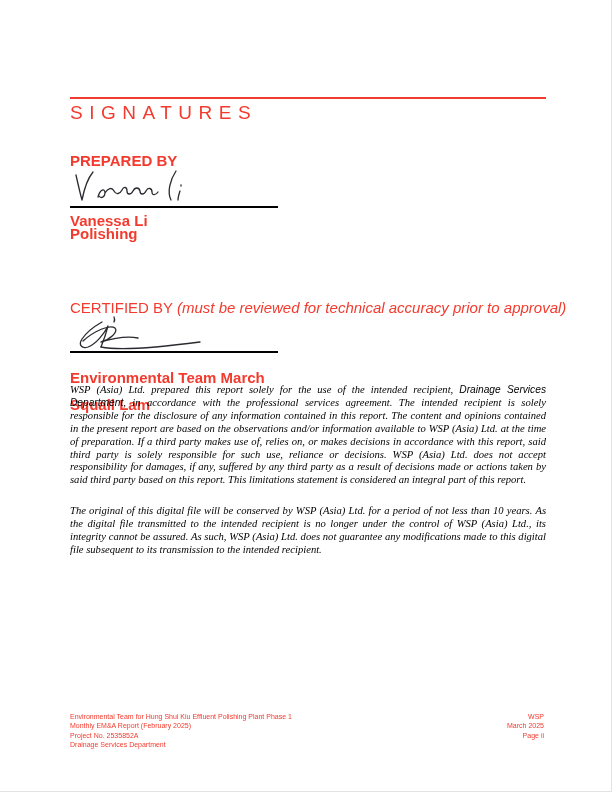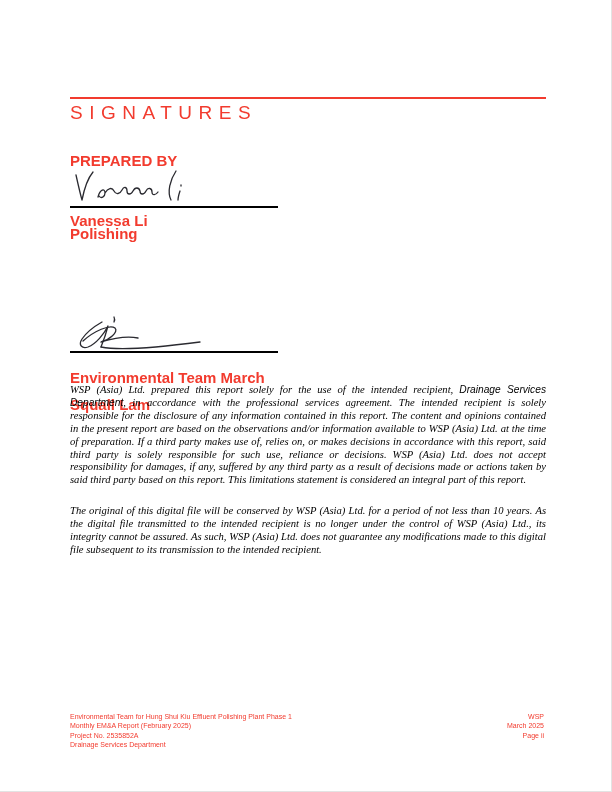--- a/index.html
+++ b/index.html
@@ -73,20 +73,24 @@
     <path class="sig-stroke" d="M28,31 C30,23 35,22 35,27 C35,31 31,33 29,30 M35,27 C38,22 42,21 44,25 C46,29 50,28 52,24 C54,20 57,21 57,25 C57,29 61,29 63,25 C65,21 69,21 70,25 C70,29 74,29 76,25 C78,21 82,22 82,26 C82,30 86,29 88,26"></path>
     <path class="sig-stroke" d="M106,5 C100,14 97,26 101,34"></path>
     <path class="sig-stroke" d="M110,25 C109,28 108,31 108,34"></path>
     <path class="sig-stroke" d="M111,19 L111,20"></path>
   </svg>
 
   <div class="sig-line" style="top:206px;"></div>
   <div class="sig-name" style="top:212px;">Vanessa Li</div>
   <div class="sig-name" style="top:225px;">Polishing</div>
 
+  <div class="sig-label" style="top:299px;">
+    <span>CERTIFIED BY</span>
+    <span class="sig-note">(must be reviewed for technical accuracy prior to approval)</span>
+  </div>
 
   <svg class="sig-image" style="top:314px;" width="170" height="40" viewBox="0 0 170 40">
     <path class="sig-stroke" d="M44,3 C45,5 45,6 44,8"></path>
     <path class="sig-stroke" d="M32,8 C25,12 16,19 12,25 C8,31 12,35 18,33 C26,30 34,20 38,12 C36,20 33,28 31,33"></path>
     <path class="sig-stroke" d="M13,27 C24,17 40,10 45,14 C49,18 39,26 31,28 C44,24 58,22 68,24"></path>
     <path class="sig-stroke" d="M31,33 C52,37 92,33 130,28"></path>
   </svg>
 
   <div class="sig-line" style="top:351px;"></div>
   <div class="sig-name" style="top:356px;margin-top:40px;">Squall Lam</div>

